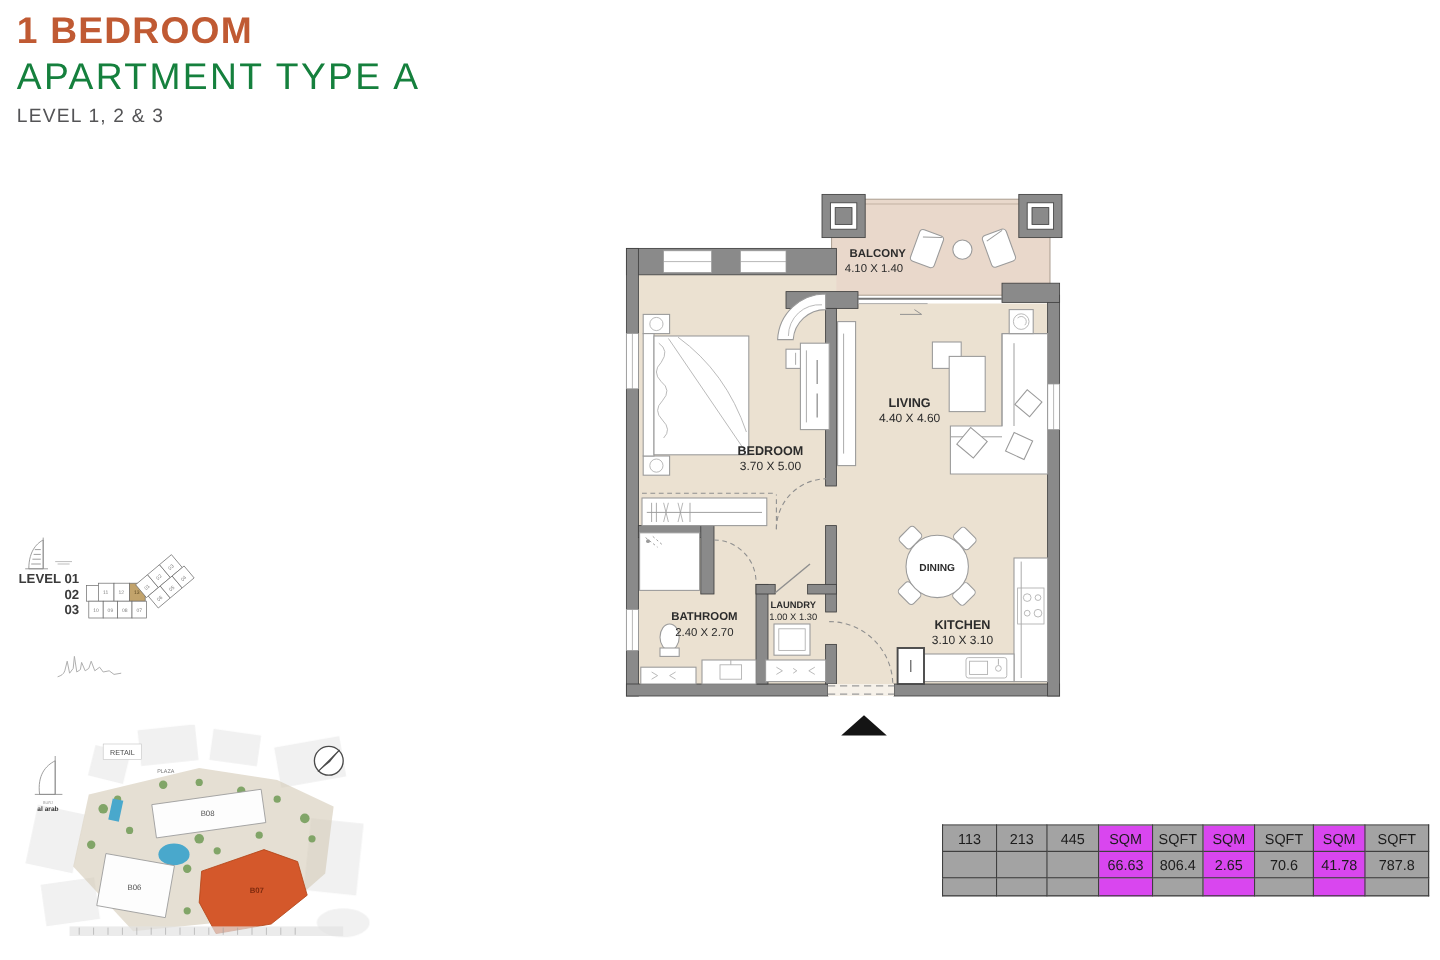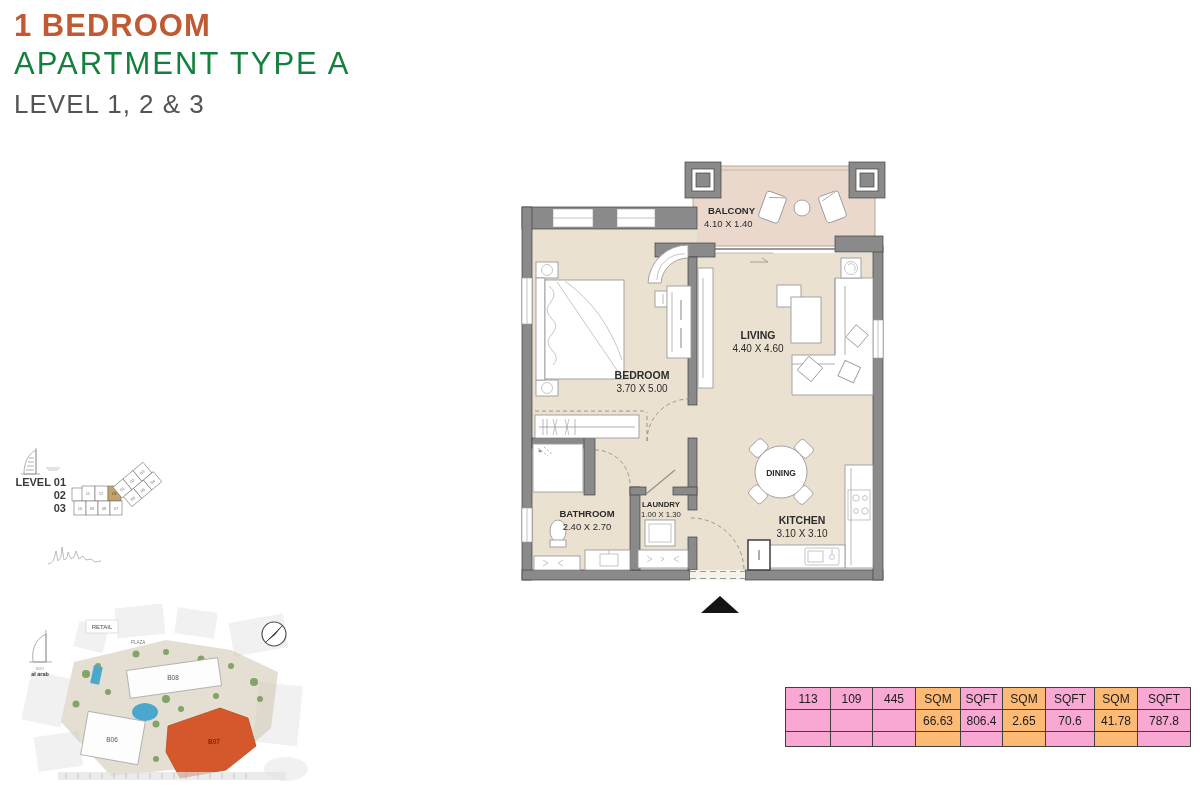--- a/index.html
+++ b/index.html
@@ -4,42 +4,42 @@
 <style>
   * { margin:0; padding:0; box-sizing:border-box; }
   html,body { width:1200px; height:800px; background:#ffffff; overflow:hidden;
               font-family:"Liberation Sans", sans-serif; }
   .page { position:relative; width:1200px; height:800px; background:#fff; }
 
   
   .title-block { position:absolute; left:14px; top:8px; }
   .title-1 { font-size:31px; font-weight:700; letter-spacing:1px; color:#C05A33; line-height:1.18; }
   .title-2 { font-size:31px; font-weight:400; letter-spacing:2px; color:#15803d; line-height:1.25; }
-  .title-3 { font-size:26px; font-weight:400; letter-spacing:1px; color:#545456; margin-top:6px; }
+  .title-3 { font-size:16px; font-weight:400; letter-spacing:1px; color:#545456; margin-top:6px; }
 
   
   .plan-svg { position:absolute; left:505px; top:150px; width:395px; height:470px; }
   .levelkey-svg { position:absolute; left:16px; top:446px; width:180px; height:132px; }
   .sitemap-svg { position:absolute; left:16px; top:604px; width:292px; height:192px; }
 
   text { font-family:"Liberation Sans", sans-serif; }
   .room-label { fill:#2B2B2B; font-weight:700; }
   .wall { fill:#8A8A8A; stroke:#3F3F3F; stroke-width:0.7; }
   .winwall { fill:#FFFFFF; stroke:#9A9A9A; stroke-width:0.6; }
   .furn { fill:#FFFFFF; stroke:#9B9B9B; stroke-width:0.9; }
   .furnthin { fill:none; stroke:#ADADAD; stroke-width:0.7; }
   .doorarc { fill:none; stroke:#8F8F8F; stroke-width:0.9; stroke-dasharray:4 3; }
 
   
   .area-table { position:absolute; left:785px; top:687px; border-collapse:collapse;
                 table-layout:fixed; font-size:12px; color:#1C1C1C; }
   .area-table td { border:1px solid #3F3F3F; text-align:center; vertical-align:middle;
-                   padding:0; background:#f9a8d4; }
+                   padding:0; background:#a3a3a3; }
   .area-table .hdr { background:#E4E1DE; font-size:12.5px; line-height:1.25; height:42px; }
-  .area-table .shade { background:#fdba74;text-align:center; }
+  .area-table .shade { background:#d946ef;text-align:center; }
   .area-table tr.r2 td { height:22px; }
   .area-table tr.r3 td { height:22px; }
   .area-table tr.r4 td { height:15px; }
 </style>
 </head>
 <body>
 
 <div class="page">
 
   <div class="title-block">
@@ -404,21 +404,21 @@
       <col style="width:45px">
         <col style="width:42px">
       <col style="width:43px">
         <col style="width:49px">
       <col style="width:43px">
         <col style="width:53px">
     </colgroup>
     <tbody>
     <tr class="r2">
       <td>113</td>
-      <td>109</td>
+      <td>213</td>
       <td>445</td>
       <td class="shade">SQM</td>
       <td>SQFT</td>
       <td class="shade">SQM</td>
       <td>SQFT</td>
       <td class="shade">SQM</td>
       <td>SQFT</td>
     </tr>
     <tr class="r3">
       <td></td>

